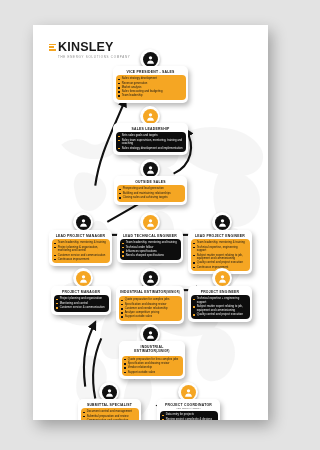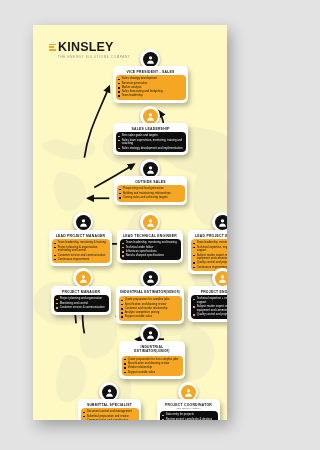--- a/index.html
+++ b/index.html
@@ -3,22 +3,22 @@
 <meta charset="utf-8">
 <style>
   html,body{margin:0;padding:0;}
   body{
     width:300px;height:450px;overflow:hidden;
     background:#e3e3e3;
     font-family:"Liberation Sans",sans-serif;
     -webkit-font-smoothing:antialiased;
   }
   #poster{
-    position:absolute;left:33px;top:25px;width:194px;height:395px;
-    background:#fef9c3;
+    position:absolute;left:33px;top:25px;width:235px;height:395px;
+    background:#ffffff;
     box-shadow:4px 6px 14px rgba(0,0,0,.30);
     overflow:hidden;
   }
   
   #map{
     position:absolute;inset:0;opacity:.12;pointer-events:none;
   }
   #map svg{width:100%;height:100%;}
 
   

